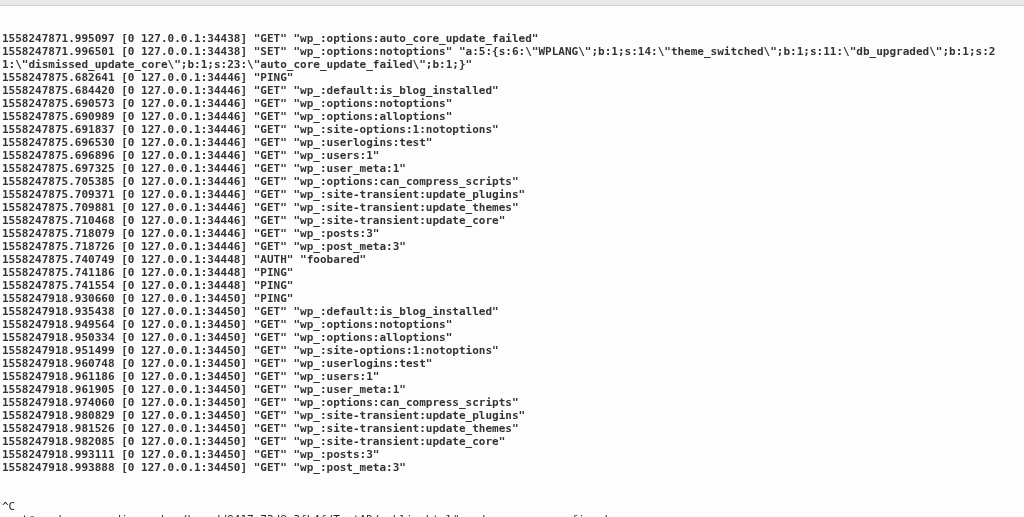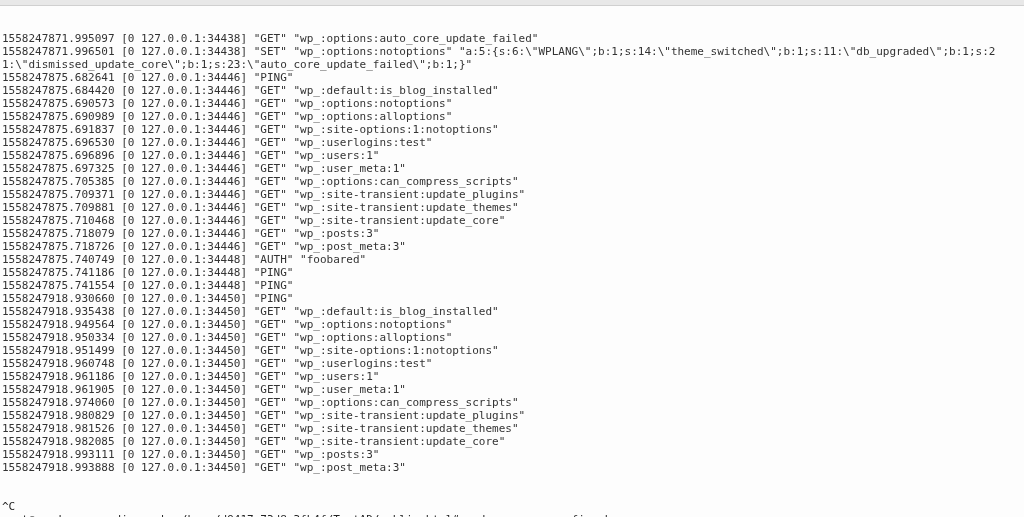--- a/index.html
+++ b/index.html
@@ -20,21 +20,21 @@
       display: flex;
       padding: 0 8px;
       font-size: 10px;
       color: #555;
       align-items: center;
     }
     .terminal {
       padding: 0 2px;
       white-space: pre;
     }
-    .log-line { white-space: pre; }
+    .log-line { white-space: pre; font-weight: bold; }
     .prompt-line { white-space: pre; color: #222; }
   </style>
 </head>
 <body>
 
 <div class="menubar"></div>
 
 <div class="terminal">
   <div id="log-container"><div class="log-line">1558247871.995097 [0 127.0.0.1:34438] "GET" "wp_:options:auto_core_update_failed"</div><div class="log-line">1558247871.996501 [0 127.0.0.1:34438] "SET" "wp_:options:notoptions" "a:5:{s:6:\"WPLANG\";b:1;s:14:\"theme_switched\";b:1;s:11:\"db_upgraded\";b:1;s:2</div><div class="log-line">1:\"dismissed_update_core\";b:1;s:23:\"auto_core_update_failed\";b:1;}"</div><div class="log-line">1558247875.682641 [0 127.0.0.1:34446] "PING"</div><div class="log-line">1558247875.684420 [0 127.0.0.1:34446] "GET" "wp_:default:is_blog_installed"</div><div class="log-line">1558247875.690573 [0 127.0.0.1:34446] "GET" "wp_:options:notoptions"</div><div class="log-line">1558247875.690989 [0 127.0.0.1:34446] "GET" "wp_:options:alloptions"</div><div class="log-line">1558247875.691837 [0 127.0.0.1:34446] "GET" "wp_:site-options:1:notoptions"</div><div class="log-line">1558247875.696530 [0 127.0.0.1:34446] "GET" "wp_:userlogins:test"</div><div class="log-line">1558247875.696896 [0 127.0.0.1:34446] "GET" "wp_:users:1"</div><div class="log-line">1558247875.697325 [0 127.0.0.1:34446] "GET" "wp_:user_meta:1"</div><div class="log-line">1558247875.705385 [0 127.0.0.1:34446] "GET" "wp_:options:can_compress_scripts"</div><div class="log-line">1558247875.709371 [0 127.0.0.1:34446] "GET" "wp_:site-transient:update_plugins"</div><div class="log-line">1558247875.709881 [0 127.0.0.1:34446] "GET" "wp_:site-transient:update_themes"</div><div class="log-line">1558247875.710468 [0 127.0.0.1:34446] "GET" "wp_:site-transient:update_core"</div><div class="log-line">1558247875.718079 [0 127.0.0.1:34446] "GET" "wp_:posts:3"</div><div class="log-line">1558247875.718726 [0 127.0.0.1:34446] "GET" "wp_:post_meta:3"</div><div class="log-line">1558247875.740749 [0 127.0.0.1:34448] "AUTH" "foobared"</div><div class="log-line">1558247875.741186 [0 127.0.0.1:34448] "PING"</div><div class="log-line">1558247875.741554 [0 127.0.0.1:34448] "PING"</div><div class="log-line">1558247918.930660 [0 127.0.0.1:34450] "PING"</div><div class="log-line">1558247918.935438 [0 127.0.0.1:34450] "GET" "wp_:default:is_blog_installed"</div><div class="log-line">1558247918.949564 [0 127.0.0.1:34450] "GET" "wp_:options:notoptions"</div><div class="log-line">1558247918.950334 [0 127.0.0.1:34450] "GET" "wp_:options:alloptions"</div><div class="log-line">1558247918.951499 [0 127.0.0.1:34450] "GET" "wp_:site-options:1:notoptions"</div><div class="log-line">1558247918.960748 [0 127.0.0.1:34450] "GET" "wp_:userlogins:test"</div><div class="log-line">1558247918.961186 [0 127.0.0.1:34450] "GET" "wp_:users:1"</div><div class="log-line">1558247918.961905 [0 127.0.0.1:34450] "GET" "wp_:user_meta:1"</div><div class="log-line">1558247918.974060 [0 127.0.0.1:34450] "GET" "wp_:options:can_compress_scripts"</div><div class="log-line">1558247918.980829 [0 127.0.0.1:34450] "GET" "wp_:site-transient:update_plugins"</div><div class="log-line">1558247918.981526 [0 127.0.0.1:34450] "GET" "wp_:site-transient:update_themes"</div><div class="log-line">1558247918.982085 [0 127.0.0.1:34450] "GET" "wp_:site-transient:update_core"</div><div class="log-line">1558247918.993111 [0 127.0.0.1:34450] "GET" "wp_:posts:3"</div><div class="log-line">1558247918.993888 [0 127.0.0.1:34450] "GET" "wp_:post_meta:3"</div></div>
   <div id="prompt-container"><div class="prompt-line">^C</div><div class="prompt-line">root@wordpress-redis-cache:/home/d9417a73d8e3fb4f/TestAD/public_html# sudo nano wp-config.php</div></div>

